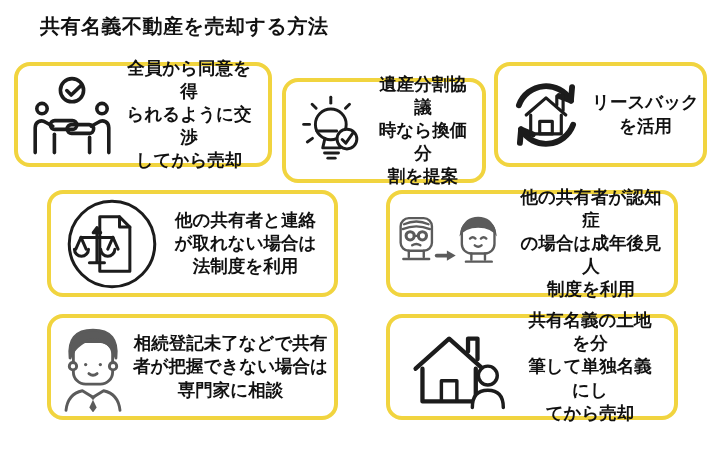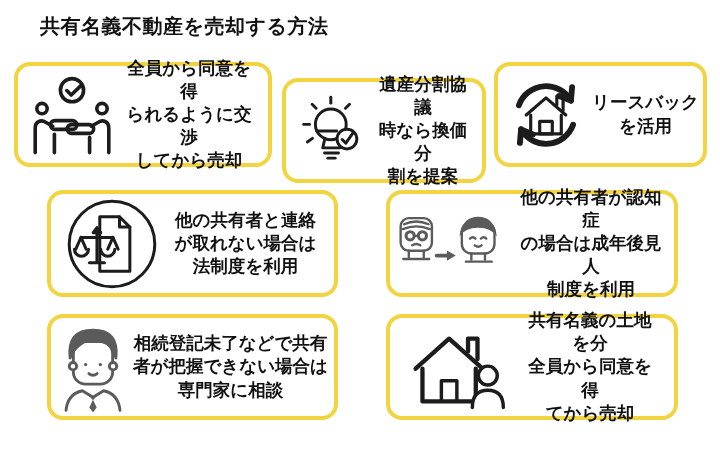--- a/index.html
+++ b/index.html
@@ -197,17 +197,17 @@
           <path d="M16 52 v38 h62 V52"></path>
         </g>
         <path d="M38 90 V66 h18 v24" stroke-width="4"></path>
         <g stroke-width="4">
           <circle cx="92" cy="60" r="11" fill="#fff"></circle>
           <path d="M74 97 q0 -20 18 -20 q18 0 18 20" fill="#fff"></path>
         </g>
       </svg>
     </span>
     <span class="label">共有名義の土地を分
-全員から同意を得
+筆して単独名義にし
 てから売却</span>
   </div>
 
 </div>
 
 </body></html>

